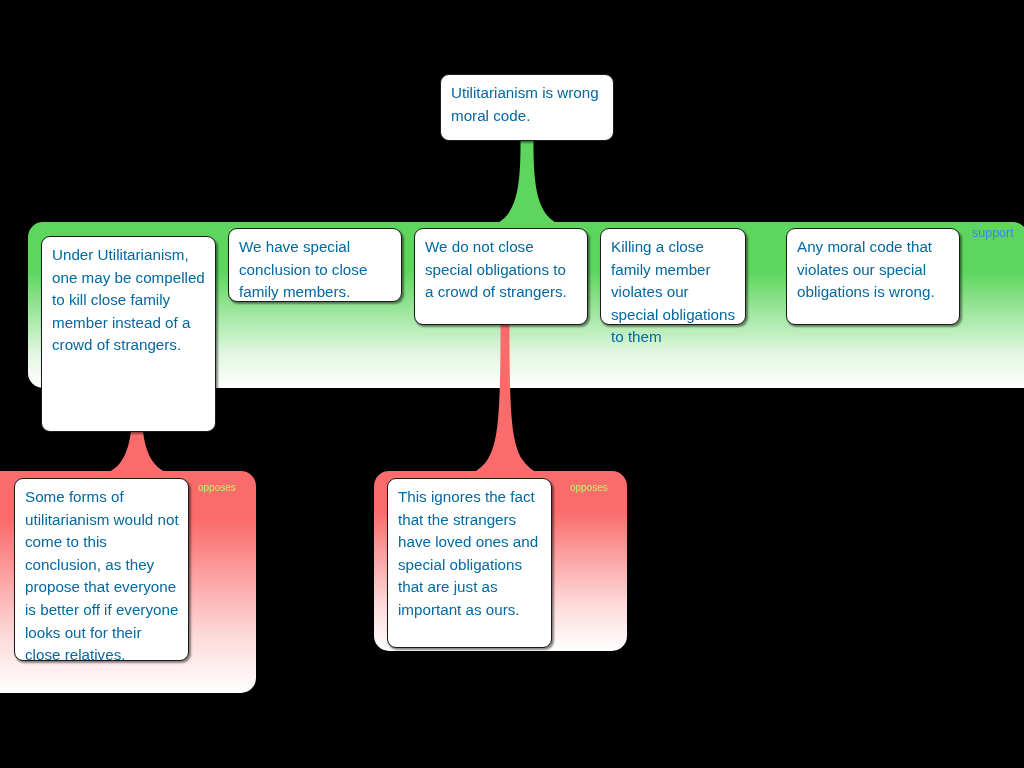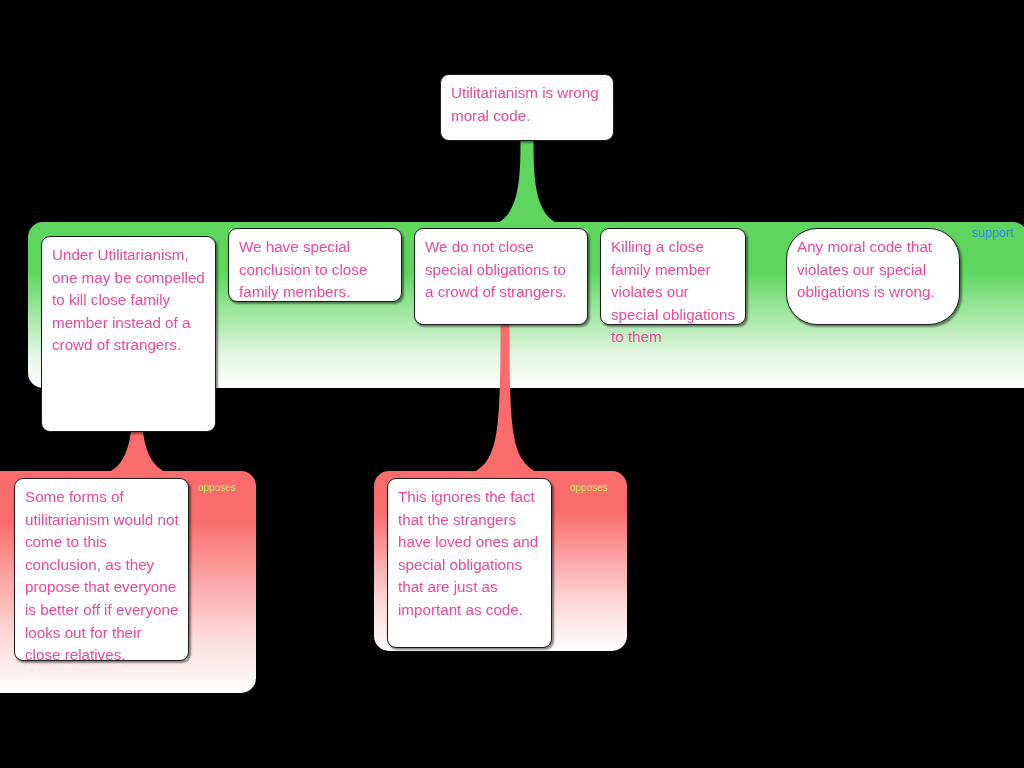--- a/index.html
+++ b/index.html
@@ -21,21 +21,21 @@
     background: #000000;
   }
 
   
   .claim {
     position: absolute;
     box-sizing: border-box;
     background: #ffffff;
     border: 1.4px solid #1a1a1a;
     border-radius: 9px;
-    color: #ec4899;
+    color: #0369a1;
     font-family: "Liberation Sans", sans-serif;
     font-size: 15.2px;
     line-height: 22.6px;
     padding: 7px 9px 19px 10px;
     box-shadow: 1.5px 2px 2px rgba(0,0,0,0.45);
     z-index: 40;
     white-space: pre-line;
   }
 
   
@@ -77,21 +77,21 @@
     width: 86px;
     height: 88px;
     z-index: 12;
   }
 
   
   #sup-0 { left: 41px;  top: 236px; width: 175px; height: 196px; }
   #sup-1 { left: 228px; top: 228px; width: 174px; height: 74px; }
   #sup-2 { left: 414px; top: 228px; width: 174px; height: 97px; }
   #sup-3 { left: 600px; top: 228px; width: 146px; height: 97px; }
-  #sup-4 { left: 786px; top: 228px; width: 174px; height: 97px; border-radius: 31px; }
+  #sup-4 { left: 786px; top: 228px; width: 174px; height: 97px; }
 
   
   .oppose-band {
     position: absolute;
     background: linear-gradient(to bottom, #FA6B6B 0%, #FA6B6B 22%, #fba3a3 48%, #fdd9d9 74%, #ffffff 100%);
     z-index: 10;
   }
   #oppose-band-0 {
     left: 0px;
     top: 471px;
@@ -157,15 +157,15 @@
   </svg>
   <span class="oppose-label" id="oppose-label-0">opposes</span>
   <div class="claim" id="opp-0">Some forms of utilitarianism would not come to this conclusion, as they propose that everyone is better off if everyone looks out for their close relatives.</div>
 
   <div class="oppose-band" id="oppose-band-1"></div>
   <svg class="oppose-stem" id="oppose-stem-1" viewBox="0 0 86 153" preserveAspectRatio="none">
     <rect x="29" y="0" width="28" height="3" fill="#FA6B6B"></rect>
     <path d="M 38.5 2 L 47.5 2 L 47.5 6 C 47.5 95 50 120 60 137 C 68 149 78 153 86 153 L 0 153 C 8 153 18 149 26 137 C 36 120 38.5 95 38.5 6 Z" fill="#FA6B6B"></path>
   </svg>
   <span class="oppose-label" id="oppose-label-1">opposes</span>
-  <div class="claim" id="opp-1">This ignores the fact that the strangers have loved ones and special obligations that are just as important as code.</div>
+  <div class="claim" id="opp-1">This ignores the fact that the strangers have loved ones and special obligations that are just as important as ours.</div>
 
 </div>
 
 </body></html>

